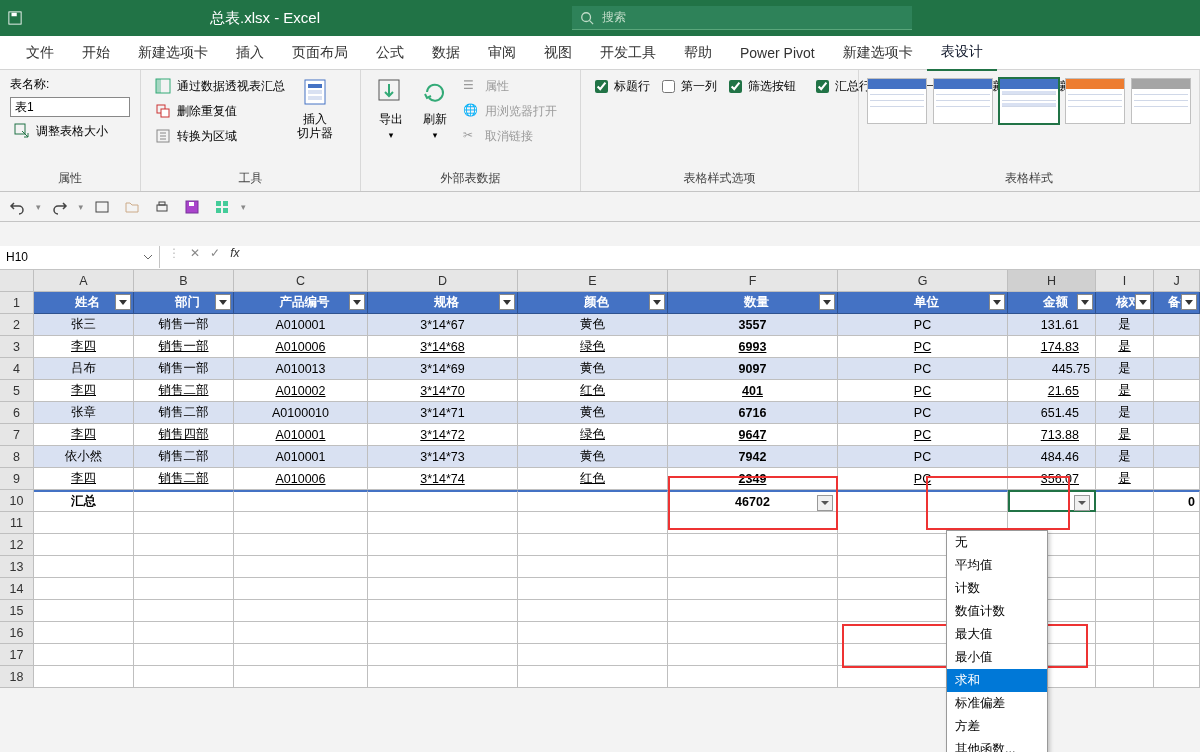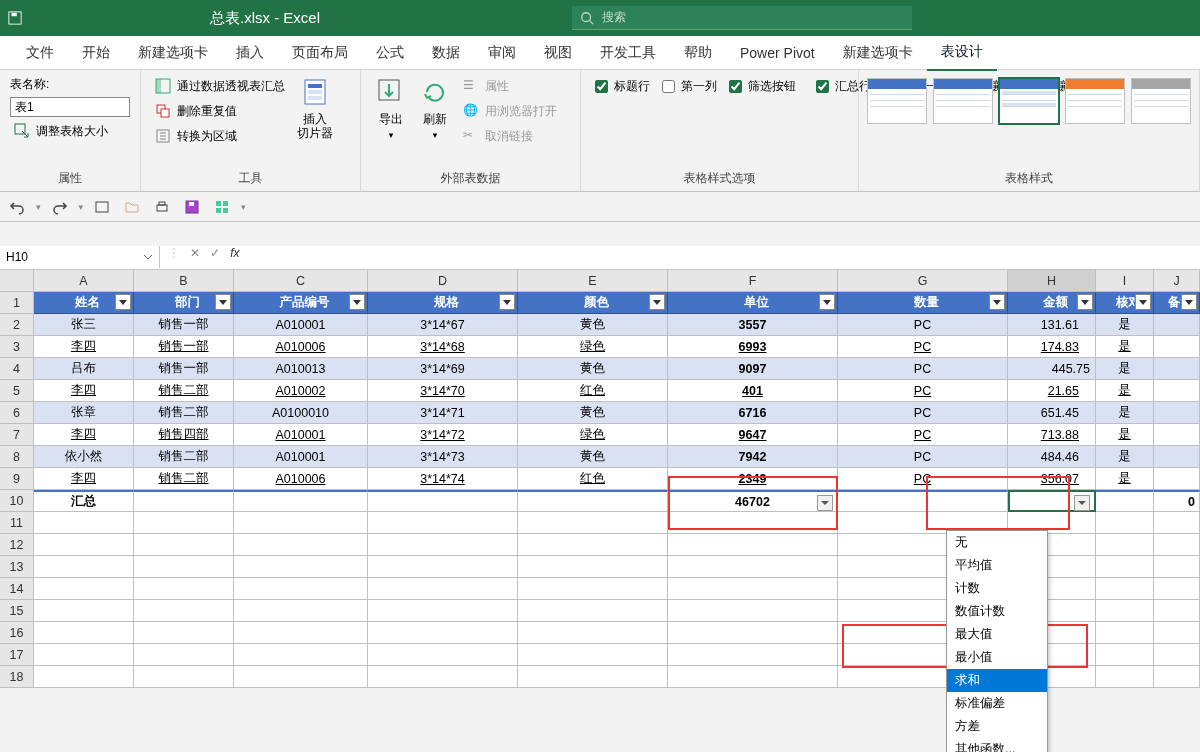--- a/index.html
+++ b/index.html
@@ -339,22 +339,22 @@
       <div class="col-header">G</div>
       <div class="col-header col-h-sel" style="background: rgb(208, 208, 208);">H</div>
       <div class="col-header">I</div>
       <div class="col-header">J</div>
       <div class="row-header">1</div>
       <div class="tbl-header">姓名<div class="filter-btn"></div></div>
       <div class="tbl-header">部门<div class="filter-btn"></div></div>
       <div class="tbl-header">产品编号<div class="filter-btn"></div></div>
       <div class="tbl-header">规格<div class="filter-btn"></div></div>
       <div class="tbl-header">颜色<div class="filter-btn"></div></div>
+      <div class="tbl-header">数量<div class="filter-btn"></div></div>
       <div class="tbl-header">单位<div class="filter-btn"></div></div>
-      <div class="tbl-header">数量<div class="filter-btn"></div></div>
       <div class="tbl-header">金额<div class="filter-btn"></div></div>
       <div class="tbl-header">核对<div class="filter-btn"></div></div>
       <div class="tbl-header">备注<div class="filter-btn"></div></div>
       <div class="row-header">2</div>
       <div class="band-a">张三</div>
       <div class="band-a">销售一部</div>
       <div class="band-a">A010001</div>
       <div class="band-a">3*14*67</div>
       <div class="band-a">黄色</div>
       <div class="band-a cell-F">3557</div>

